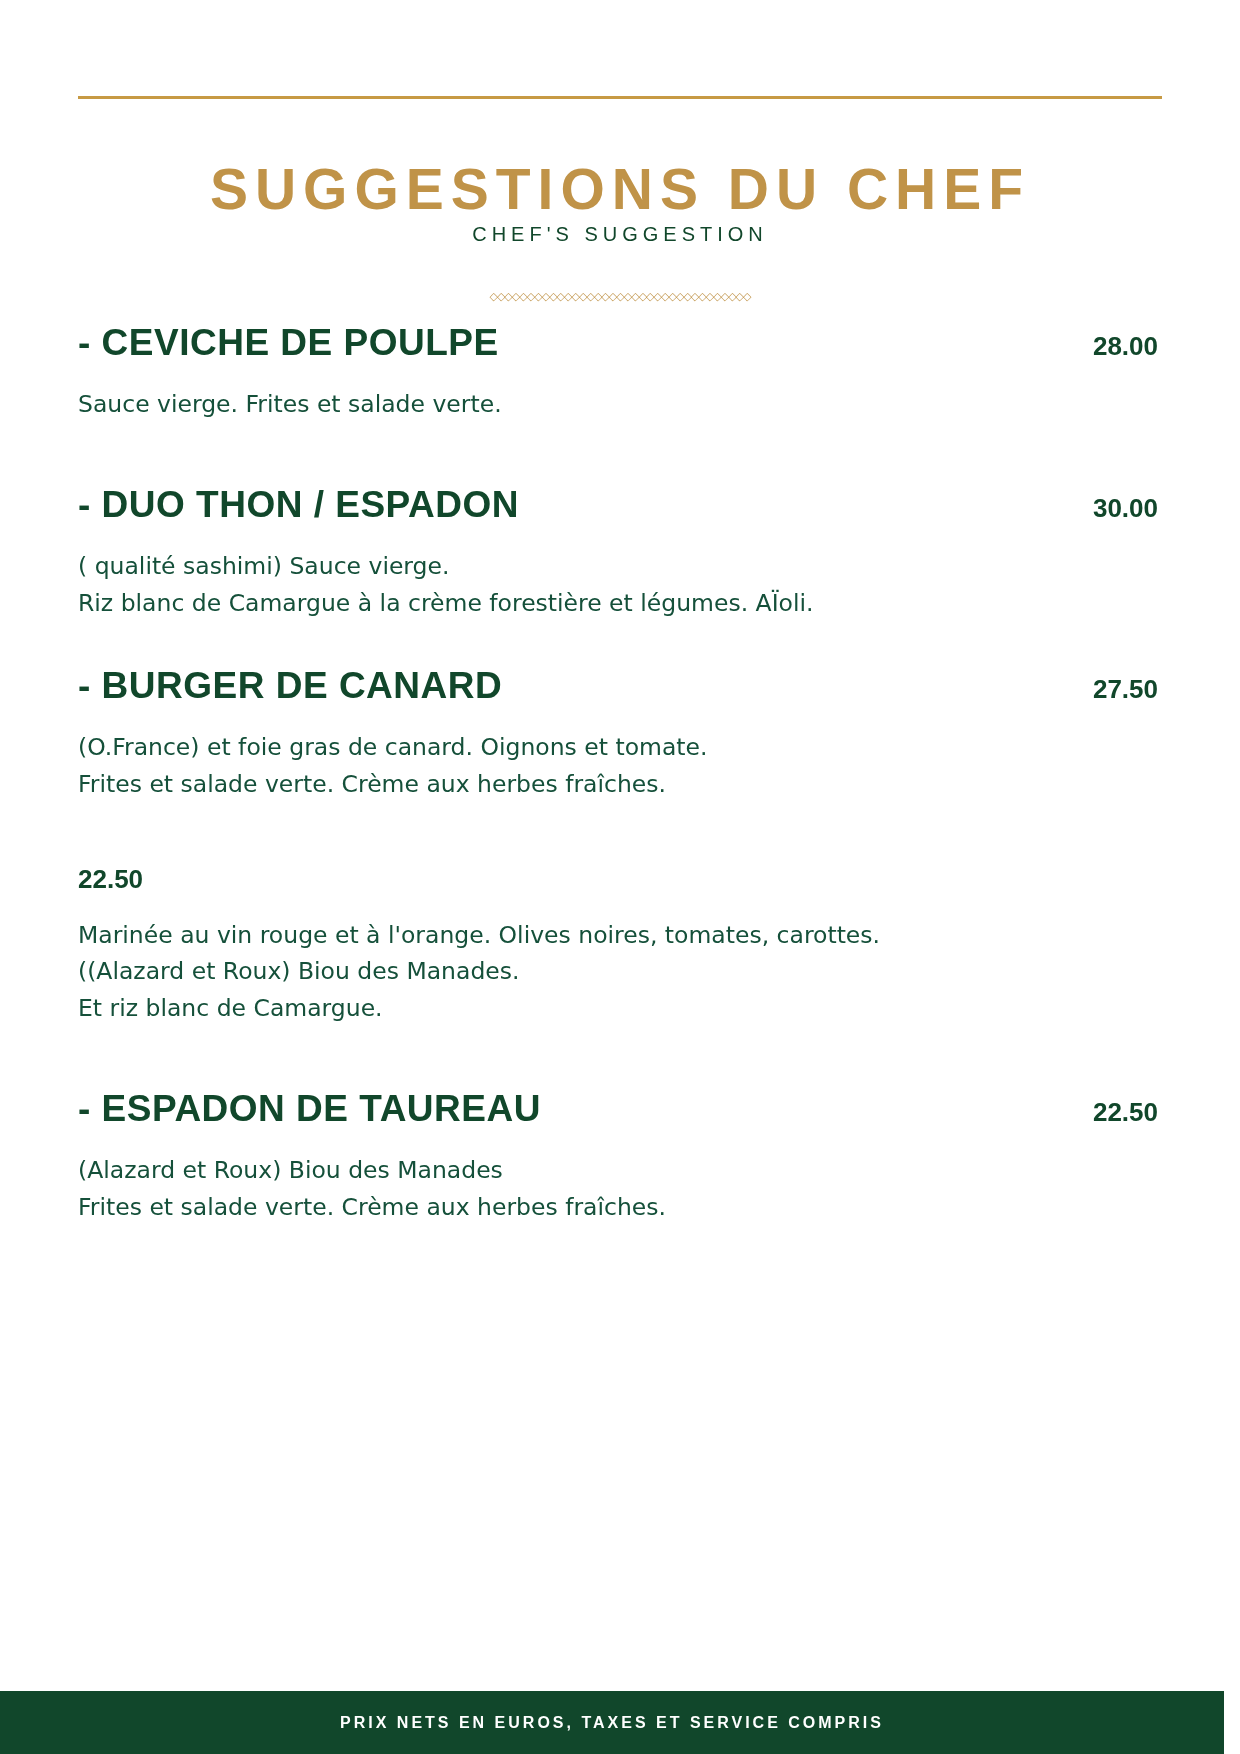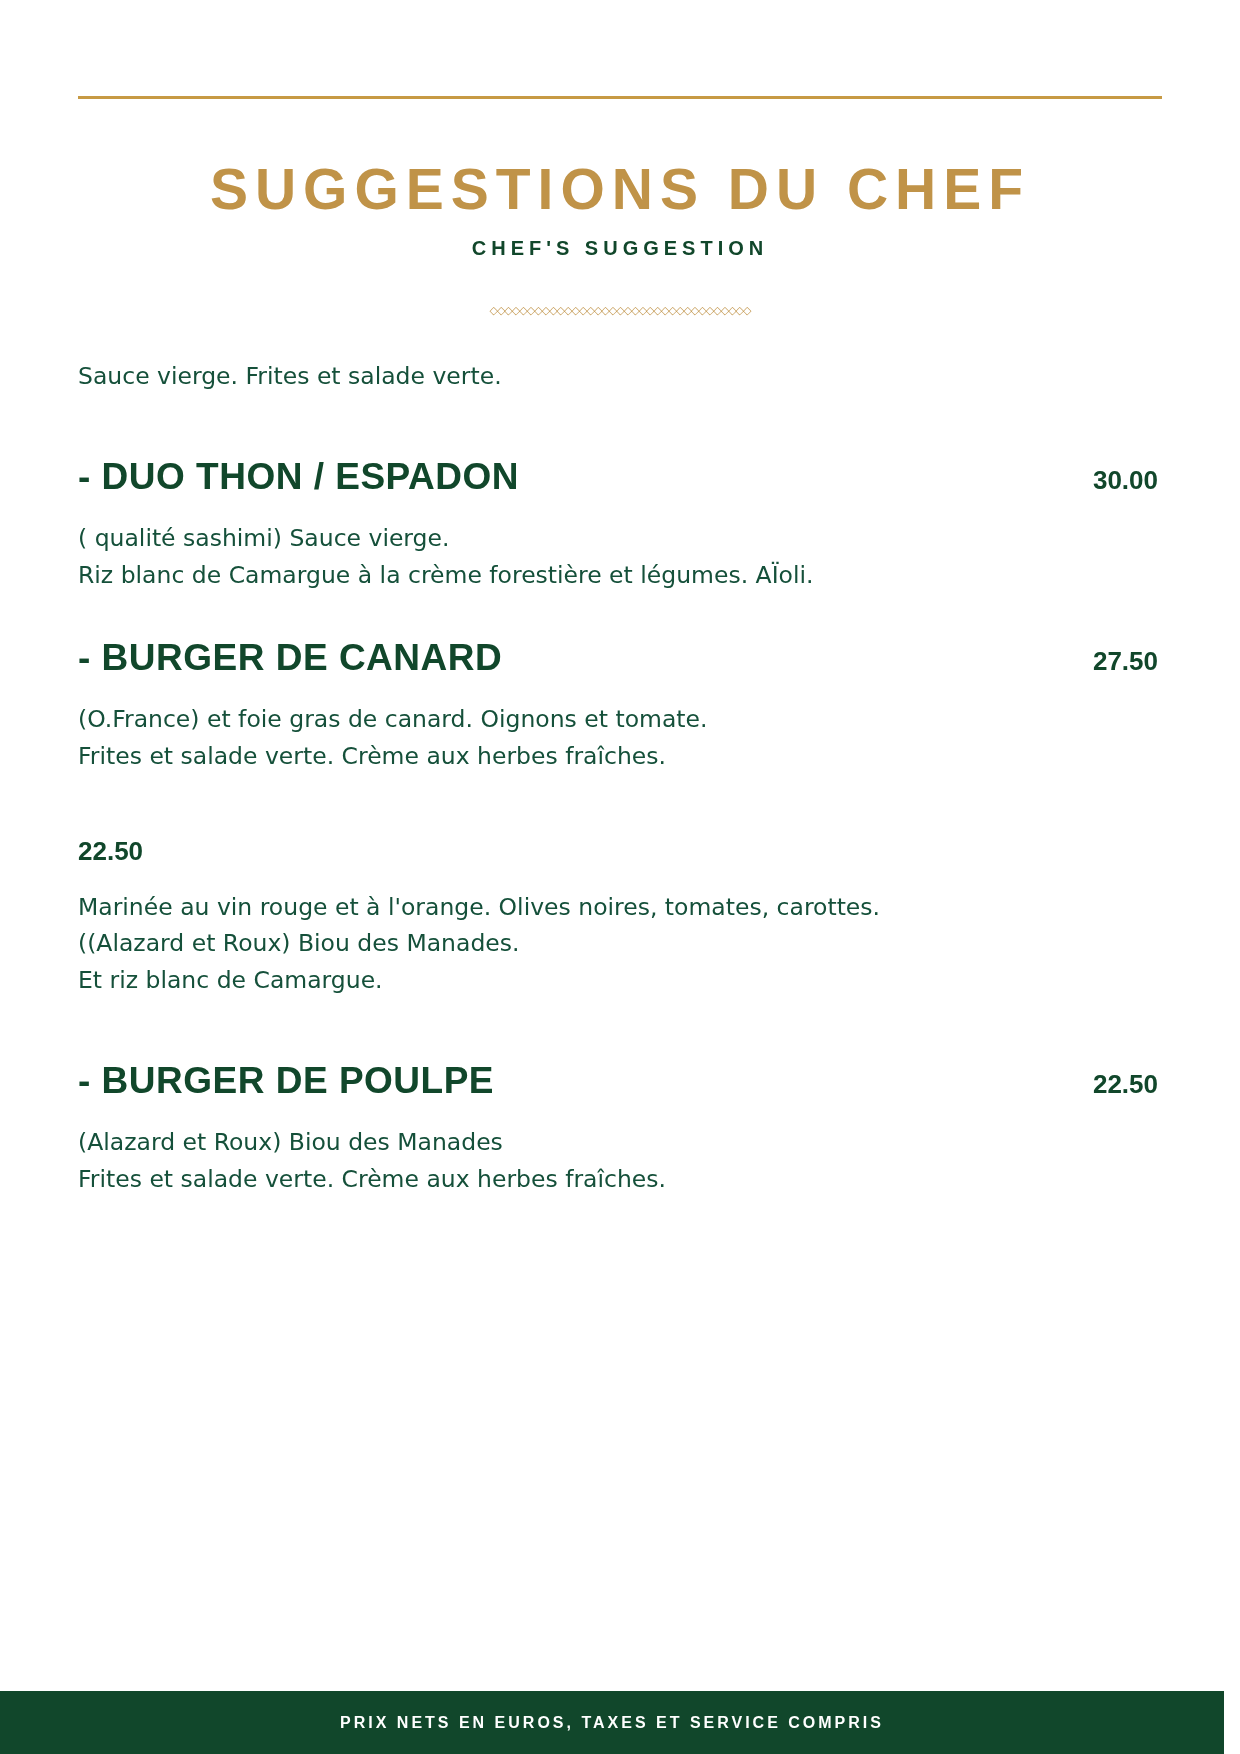--- a/index.html
+++ b/index.html
@@ -43,24 +43,24 @@
     font-size: 57px;
     font-weight: 700;
     letter-spacing: 7px;
     color: #c09348;
     line-height: 1.05;
     margin: 0;
   }
   .subtitle {
     font-family: "Liberation Sans", sans-serif;
     font-size: 20px;
-    font-weight: 700;
+    font-weight: 400;
     letter-spacing: 5px;
     color: #11472b;
-    margin-top: 17px;
+    margin-top: 3px;
   }
 
   
   .divider {
     margin: 44px auto 0 auto;
     width: 300px;
     height: 14px;
     display: flex;
     align-items: center;
     justify-content: center;
@@ -141,20 +141,24 @@
 
   <div class="header">
     <h1 class="title">SUGGESTIONS DU CHEF</h1>
     <div class="subtitle">CHEF'S SUGGESTION</div>
     <div class="divider">◇◇◇◇◇◇◇◇◇◇◇◇◇◇◇◇◇◇◇◇◇◇◇◇◇◇◇◇◇◇◇◇◇◇◇</div>
   </div>
 
   <div class="menu">
 
     <div class="item">
+      <div class="item-head">
+        <div class="item-name">- CEVICHE DE POULPE</div>
+        <div class="item-price">28.00</div>
+      </div>
       <div class="desc">
         <div>Sauce vierge. Frites et salade verte.</div>
       </div>
     </div>
 
     <div class="gap-md"></div>
 
     <div class="item">
       <div class="item-head">
         <div class="item-name">- DUO THON / ESPADON</div>
@@ -189,21 +193,21 @@
         <div> Marinée au vin rouge et à l'orange. Olives noires, tomates, carottes.</div>
         <div>((Alazard et Roux) Biou des Manades.</div>
         <div>Et riz blanc de Camargue.</div>
       </div>
     </div>
 
     <div class="gap-md"></div>
 
     <div class="item">
       <div class="item-head">
-        <div class="item-name">- BURGER DE POULPE</div>
+        <div class="item-name">- ESPADON DE TAUREAU</div>
         <div class="item-price">22.50</div>
       </div>
       <div class="desc">
         <div>(Alazard et Roux) Biou des Manades</div>
         <div>Frites et salade verte. Crème aux herbes fraîches.</div>
       </div>
     </div>
 
   </div>
 

